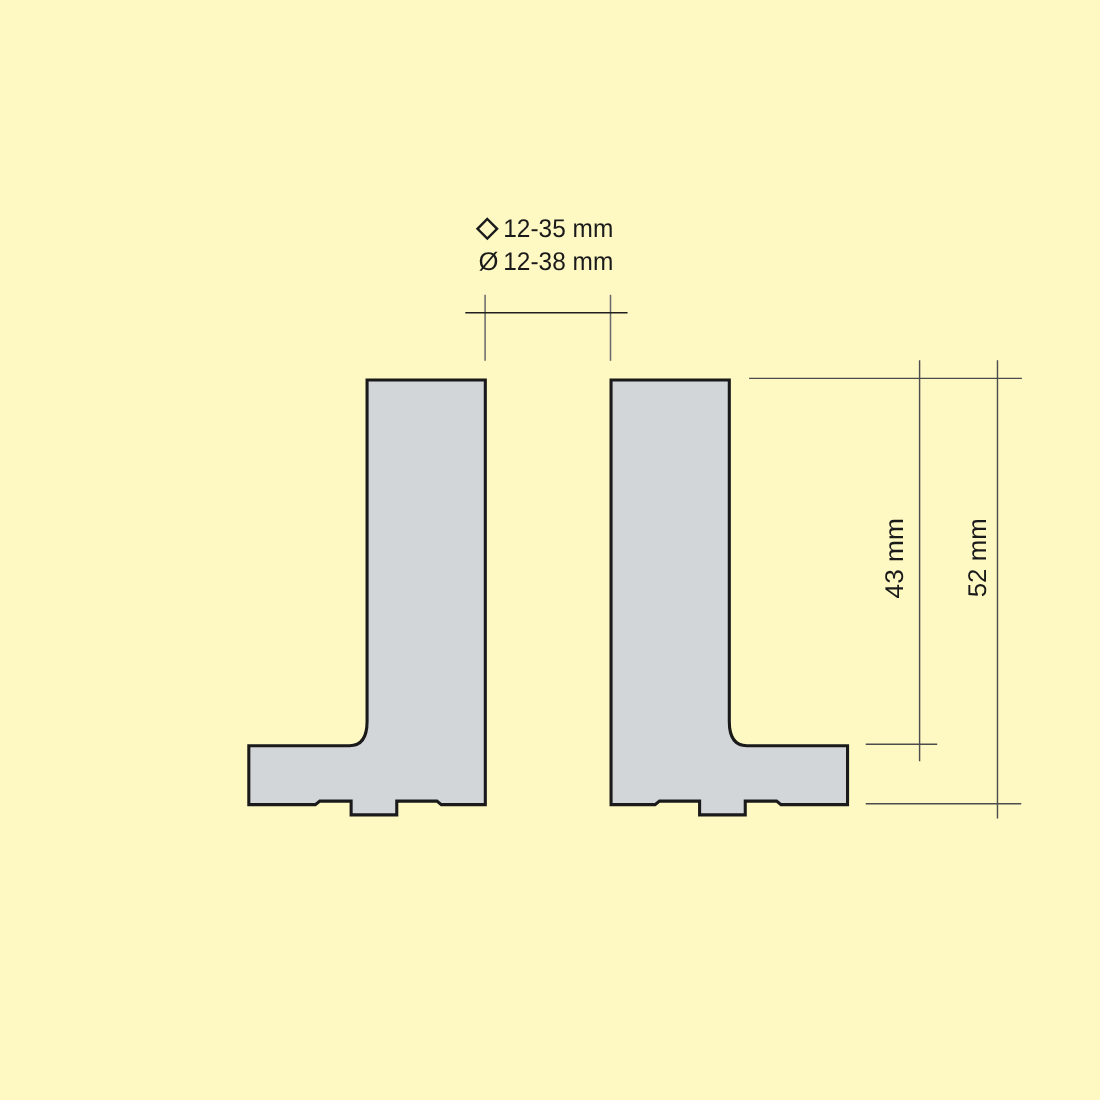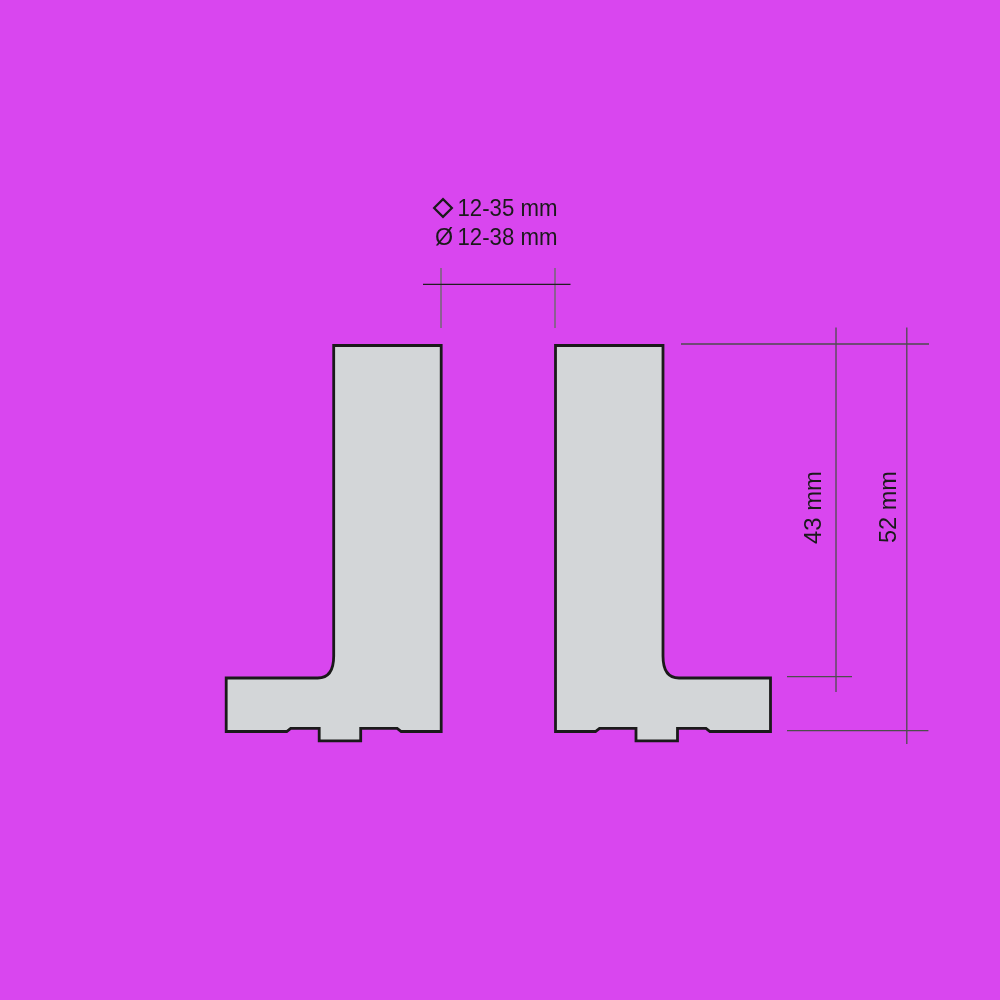--- a/index.html
+++ b/index.html
@@ -1,16 +1,16 @@
 <!DOCTYPE html>
 <html><head>
 <meta charset="utf-8">
 <style>
   html,body{margin:0;padding:0;background:#ffffff;}
-  .wrap{width:1000px;height:1000px;position:relative;background:#d946ef;}
+  .wrap{width:1000px;height:1000px;position:relative;background:#fef9c3;}
   svg{display:block;}
   text{font-family:"Liberation Sans",sans-serif;fill:#1a1a1a;}
 </style>
 </head>
 <body>
 
 <div class="wrap">
 <svg width="1000" height="1000" viewBox="0 0 1000 1000">
 
   <path transform="translate(0.7,0)" d="M 440.5,345.5 L 333,345.5 L 333,656 Q 333,678 317,678 L 225.5,678 L 225.5,731.5 L 286,731.5 L 290,728.3 L 318.5,728.3 L 318.5,740.8 L 360,740.8 L 360,728.3 L 396.5,728.3 L 400.5,731.5 L 440.5,731.5 Z" fill="#d3d6d8" stroke="#1a1a1a" stroke-width="2.8" stroke-linejoin="miter"></path>

